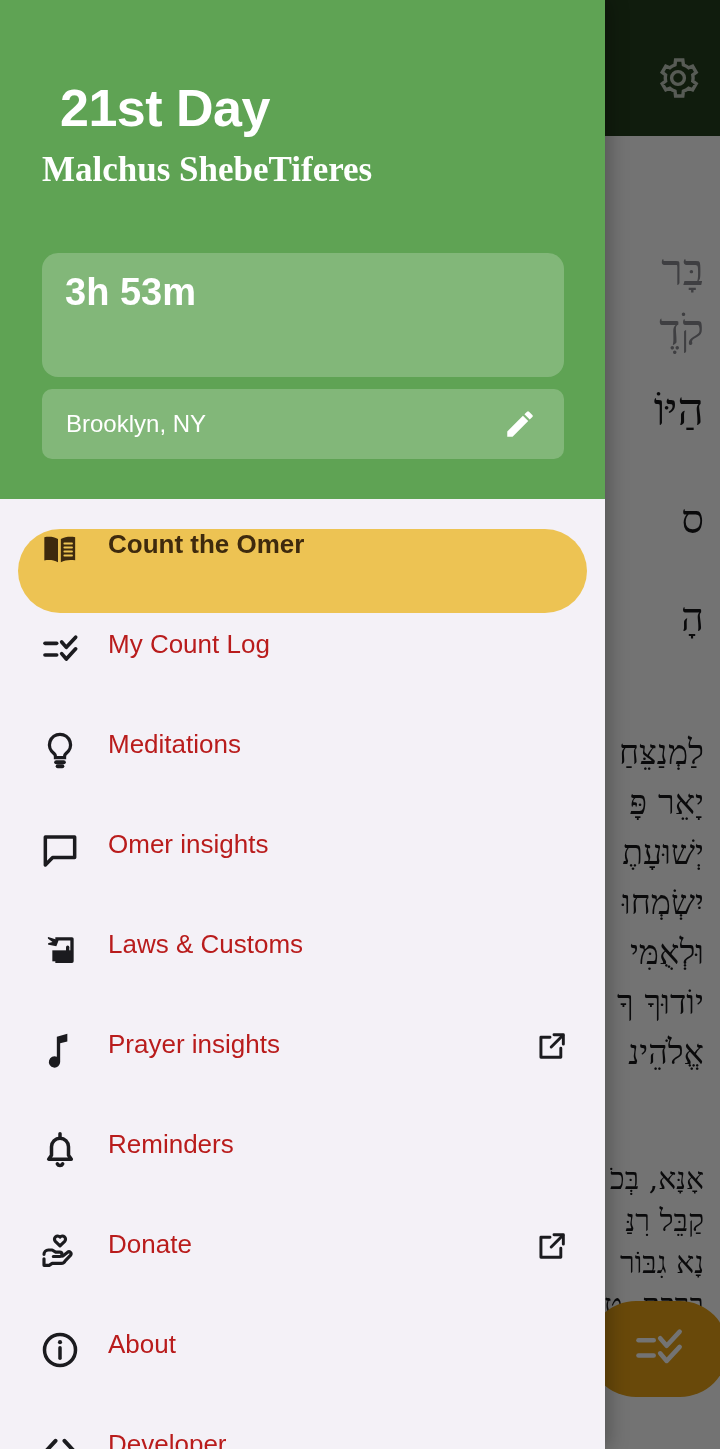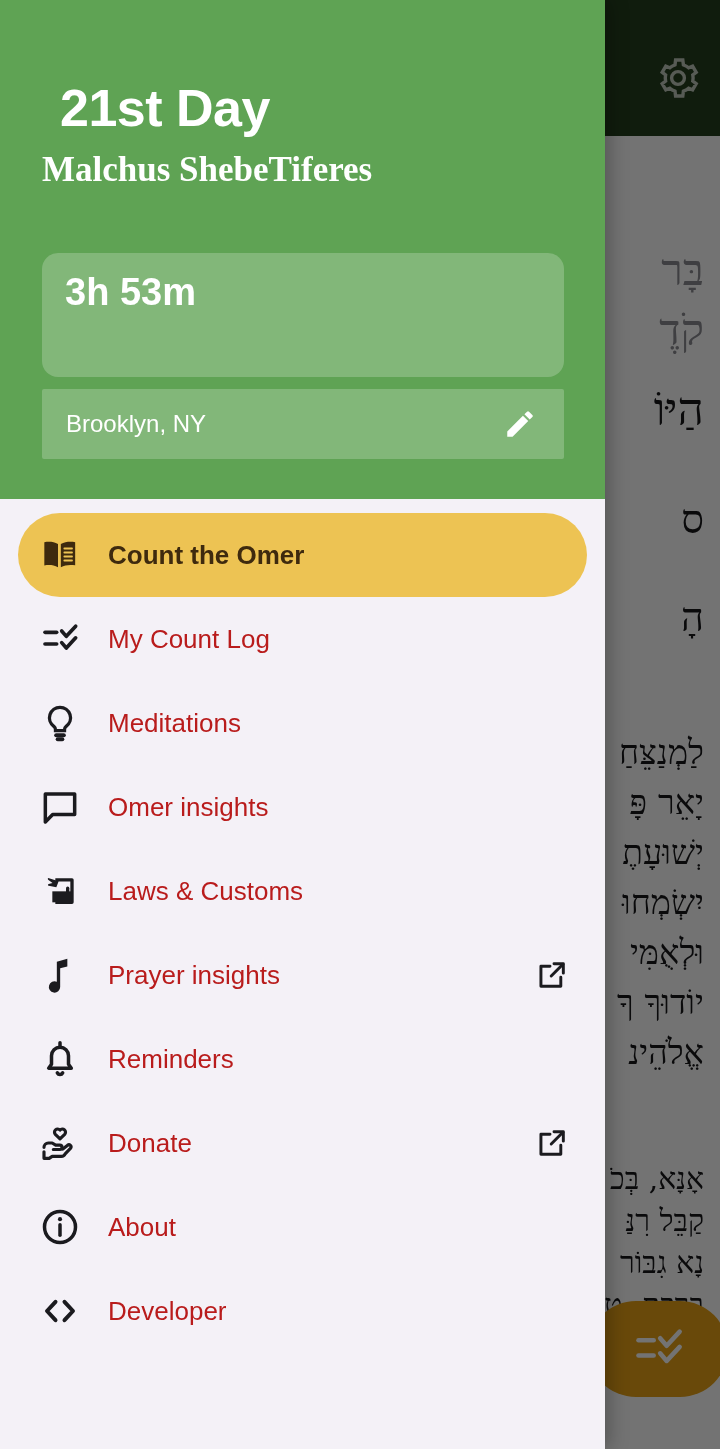--- a/index.html
+++ b/index.html
@@ -144,21 +144,21 @@
   }
 
   #location-card {
     position: absolute;
     left: 42px;
     top: 389px;
     width: 522px;
     height: 70px;
     box-sizing: border-box;
     background: rgba(255,255,255,0.22);
-    border-radius: 2px;
+    border-radius: 10px;
     display: flex;
     align-items: center;
     padding: 0 24px;
   }
   #location-text {
     flex: 1;
     font-size: 24px;
     color: #ffffff;
   }
   #location-edit {
@@ -177,23 +177,22 @@
     left: 0;
     right: 0;
     bottom: 0;
     background: #F4F1F7;
     padding-top: 14px;
     box-sizing: border-box;
   }
   .menu-item {
     position: relative;
     height: 84px;
-    margin: 0 18px;
-    display: flex;
-    align-items: center;
+    margin: 16px 18px;
+    display: flex;
     padding: 0 18px 0 16px;
     box-sizing: border-box;
     border-radius: 42px;
     cursor: pointer;
   }
   .menu-item.selected {
     background: #EDC353;
   }
   .menu-icon {
     width: 42px;

